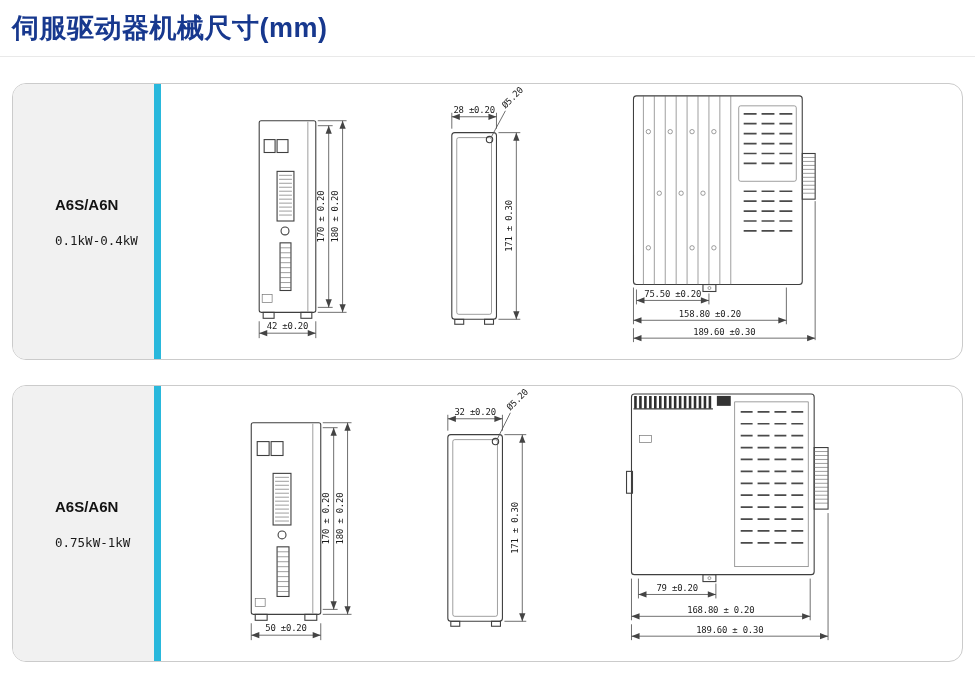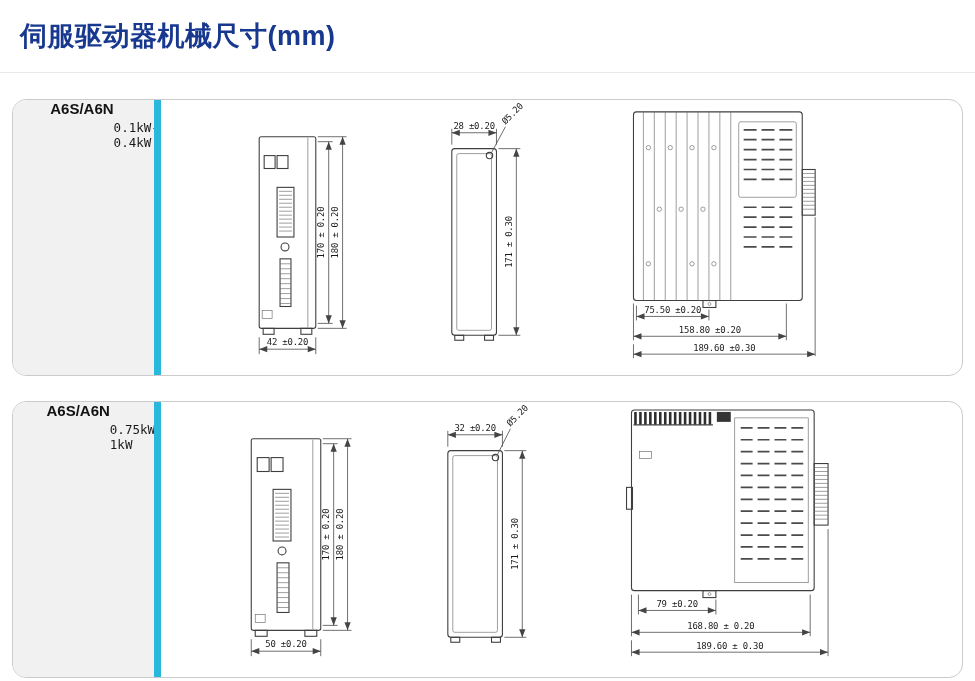--- a/index.html
+++ b/index.html
@@ -10,40 +10,41 @@
     font-family: "Liberation Sans", sans-serif;
     overflow: hidden;
   }
   .page { padding: 6px 12px 0; }
   .header {
     margin: 0 -12px 26px;
     padding: 4px 12px 10px;
     border-bottom: 1px solid #e9e9e9;
   }
   .title {
-    margin: 8px;
+    margin: 0;
     font-size: 27px;
     font-weight: 700;
     color: #17388e;
     letter-spacing: 0.5px;
   }
   .panel {
     display: flex;
     height: 277px;
     border: 1px solid #cbcbcb;
     border-radius: 14px;
     overflow: hidden;
     margin-bottom: 25px;
     background: #fff;
   }
   .panel-label {
     width: 141px;
     flex: 0 0 141px;
     background: #f1f1f1;
     display: flex;
+    flex-direction: column;
     justify-content: center;
     padding-left: 42px;
   }
   .model { font-size: 15px; font-weight: 700; color: #121212; }
   .power {
     margin-top: 20px;
     font-size: 12.5px;
     color: #1a1a1a;
     font-family: "DejaVu Sans Mono", monospace;
   }

